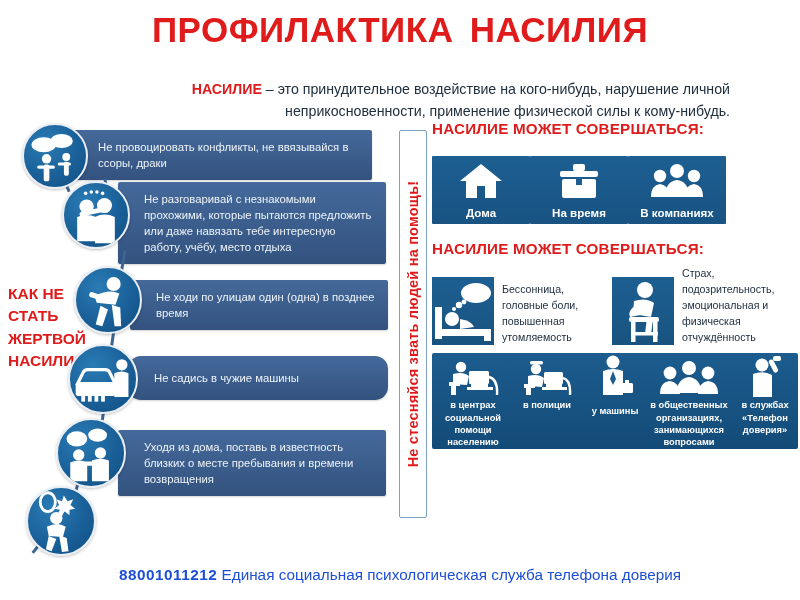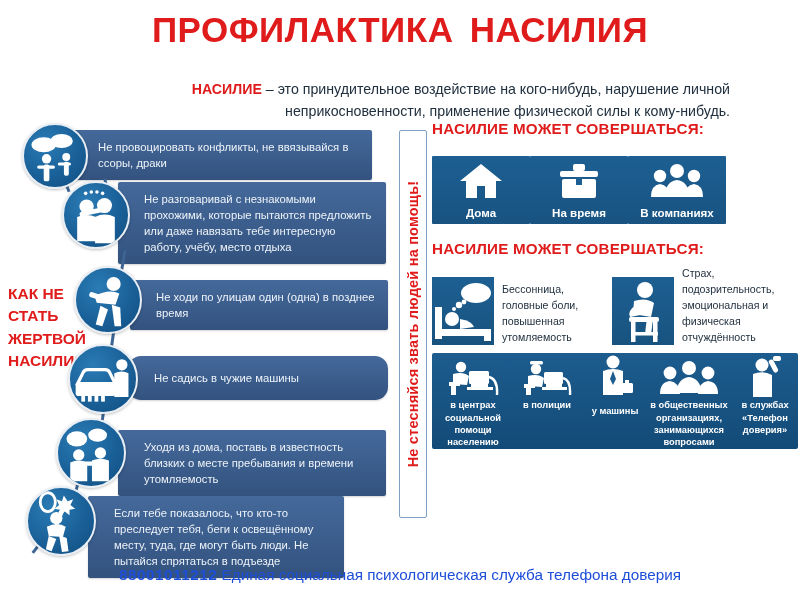--- a/index.html
+++ b/index.html
@@ -280,37 +280,34 @@
       <rect x="12" y="53" width="4" height="6" fill="#fff"></rect>
       <rect x="19" y="53" width="4" height="6" fill="#fff"></rect>
       <rect x="26" y="53" width="4" height="6" fill="#fff"></rect>
       <rect x="33" y="53" width="4" height="6" fill="#fff"></rect>
       <circle cx="55" cy="20" r="6" fill="#fff"></circle>
       <path d="M47 29 q8 -4 15 0 v25 h-15 z" fill="#fff"></path>
     </svg>
   </div>
 
   <div class="adv-item" style="left:118px; top:312px; width:268px;">
-    <div class="adv-bar" style="width:268px;">Уходя из  дома, поставь в известность близких о месте пребывания и времени утомляемость</div>
+    <div class="adv-bar" style="width:268px;">Уходя из  дома, поставь в известность близких о месте пребывания и времени возвращения</div>
   </div>
   <div class="adv-circle" style="left:56px; top:300px; width:70px; height:70px;">
     <svg viewBox="0 0 70 70" aria-hidden="true">
       <ellipse cx="20" cy="20" rx="11" ry="8" fill="#fff"></ellipse>
       <ellipse cx="42" cy="16" rx="10" ry="7" fill="#fff"></ellipse>
       <circle cx="22" cy="37" r="6" fill="#fff"></circle>
       <path d="M13 45 q9 -4 18 0 v20 h-18 z" fill="#fff"></path>
       <circle cx="45" cy="35" r="6" fill="#fff"></circle>
       <path d="M36 43 q9 -4 18 0 v22 h-18 z" fill="#fff"></path>
       <rect x="26" y="44" width="20" height="4.5" rx="2.2" fill="#fff"></rect>
     </svg>
   </div>
 
-  <div class="adv-item" style="left:88px; top:378px; width:256px;">
-    <div class="adv-bar" style="width:256px;">Если тебе показалось, что кто-то преследует тебя, беги к освещённому месту, туда, где могут быть люди. Не пытайся спрятаться в подъезде</div>
-  </div>
   <div class="adv-circle" style="left:26px; top:368px; width:70px; height:70px;">
     <svg viewBox="0 0 70 70" aria-hidden="true">
       <ellipse cx="21" cy="15" rx="8" ry="10" fill="none" stroke="#fff" stroke-width="3"></ellipse>
       <path d="M38 8 l4 6 6 -2 -3 6 5 4 -6 1 0 6 -5 -4 -4 4 -1 -6 -6 -1 5 -4 -3 -6 6 2 z" fill="#fff"></path>
       <circle cx="30" cy="32" r="6.5" fill="#fff"></circle>
       <path d="M20 41 q11 -5 20 0 l-3 11 -15 -1 z" fill="#fff"></path>
       <rect x="34" y="22" width="5" height="18" rx="2.5" fill="#fff" transform="rotate(22 34 22)"></rect>
       <path d="M22 51 l8 3 -5 13 -6 -2 z" fill="#fff"></path>
       <path d="M33 50 l8 3 2 14 -7 1 z" fill="#fff"></path>
     </svg>

